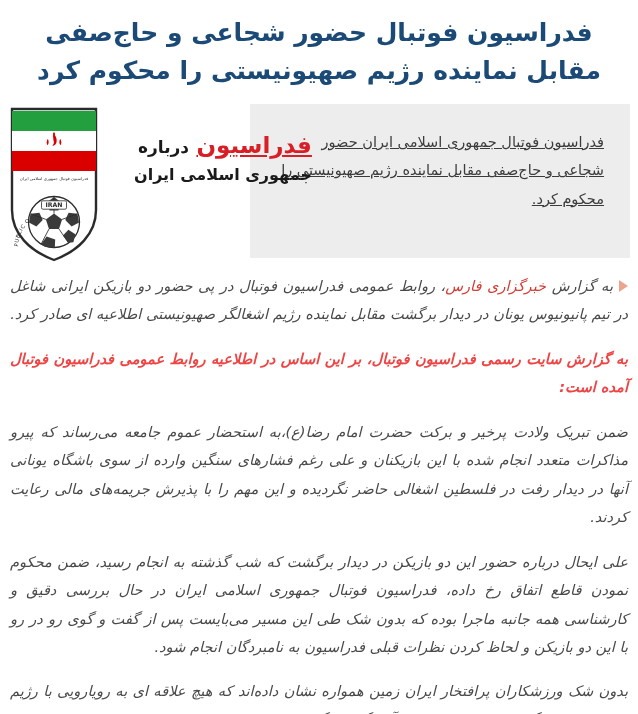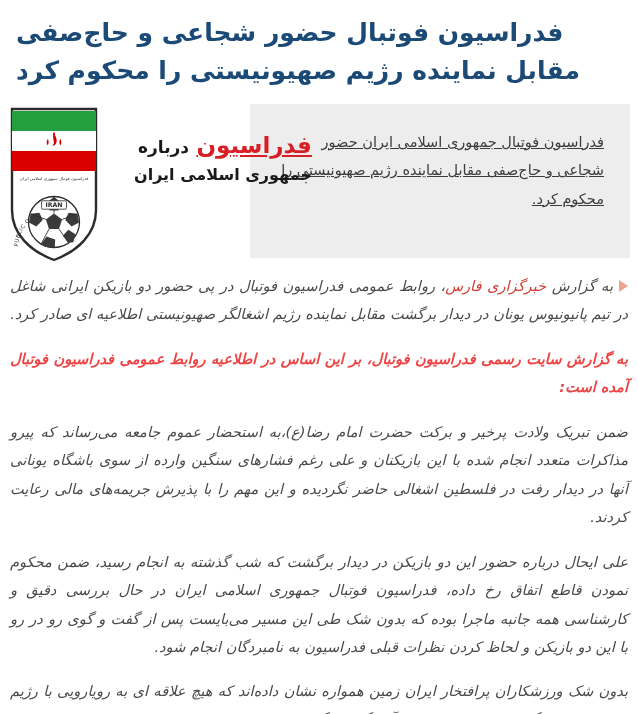--- a/index.html
+++ b/index.html
@@ -22,21 +22,21 @@
     background: #ffffff;
     padding: 0;
   }
 
   
   .headline {
     color: #1b4a77;
     font-size: 25px;
     font-weight: bold;
     line-height: 1.52;
-    text-align: left;
+    text-align: center;
     padding: 14px 16px 8px 16px;
     margin: 0;
     letter-spacing: 0;
   }
 
   
   .lead-wrap {
     position: relative;
     height: 162px;
     margin-top: 6px;

